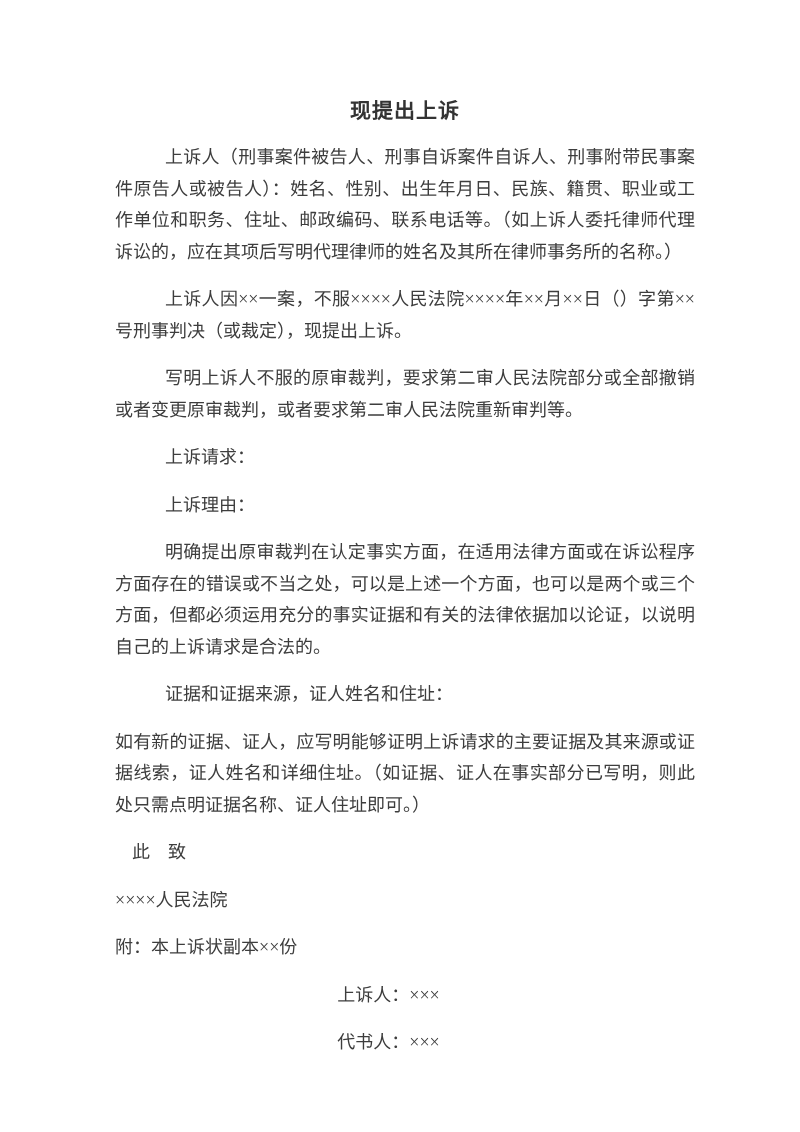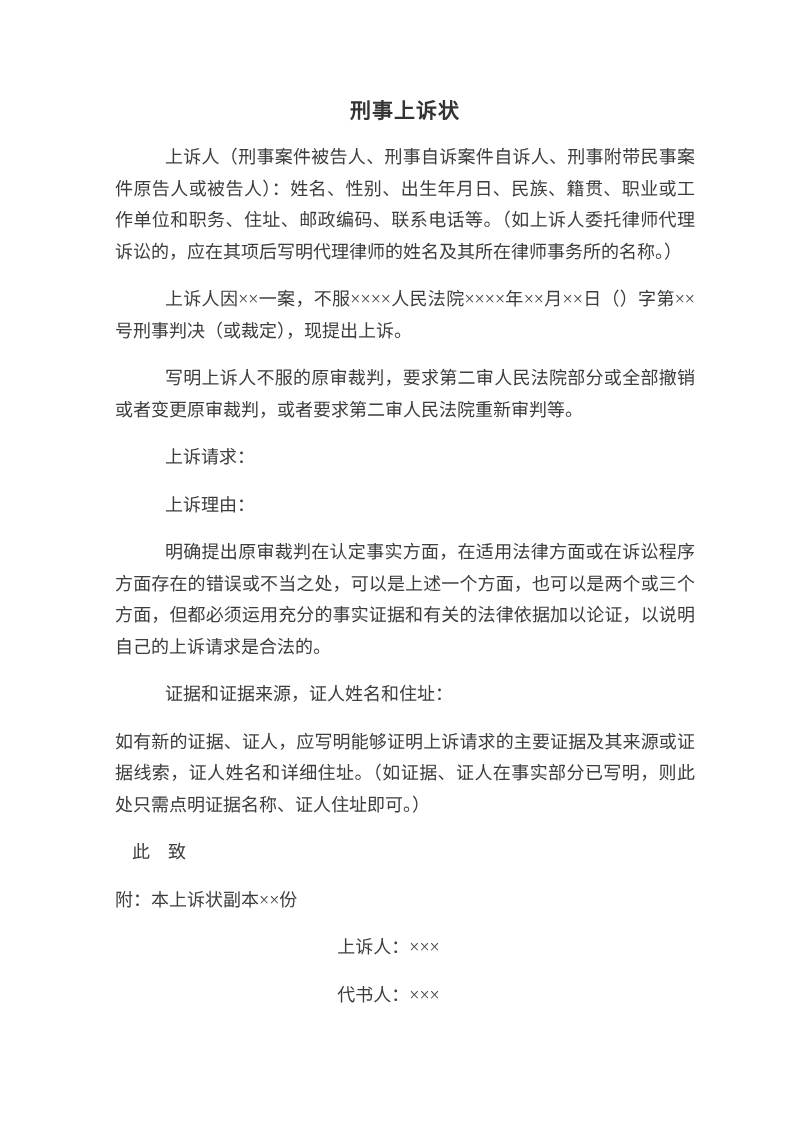--- a/index.html
+++ b/index.html
@@ -58,41 +58,42 @@
   .signature-line {
     text-align: center;
   }
 </style>
 </head>
 <body>
 
 <div class="page">
   <div class="doc-body">
 
-    <p class="doc-title">刑事上诉状</p>
+    <p class="doc-title">现提出上诉</p>
 
     <p class="para-indent">上诉人（刑事案件被告人、刑事自诉案件自诉人、刑事附带民事案件原告人或被告人）：姓名、性别、出生年月日、民族、籍贯、职业或工作单位和职务、住址、邮政编码、联系电话等。（如上诉人委托律师代理诉讼的，应在其项后写明代理律师的姓名及其所在律师事务所的名称。）</p>
 
 
     <p class="para-indent">上诉人因××一案，不服××××人民法院××××年××月××日（）字第××号刑事判决（或裁定），现提出上诉。</p>
 
     <p class="para-indent">写明上诉人不服的原审裁判，要求第二审人民法院部分或全部撤销或者变更原审裁判，或者要求第二审人民法院重新审判等。</p>
 
     <p class="para-indent">上诉请求：</p>
 
     <p class="para-indent">上诉理由：</p>
 
     <p class="para-indent">明确提出原审裁判在认定事实方面，在适用法律方面或在诉讼程序方面存在的错误或不当之处，可以是上述一个方面，也可以是两个或三个方面，但都必须运用充分的事实证据和有关的法律依据加以论证，以说明自己的上诉请求是合法的。</p>
 
     <p class="para-indent">证据和证据来源，证人姓名和住址：</p>
 
     <p class="para-noindent">如有新的证据、证人，应写明能够证明上诉请求的主要证据及其来源或证据线索，证人姓名和详细住址。（如证据、证人在事实部分已写明，则此处只需点明证据名称、证人住址即可。）</p>
 
     <p class="para-salute">此　致</p>
 
+    <p class="para-noindent">××××人民法院</p>
 
     <p class="para-noindent">附：本上诉状副本××份</p>
 
     <div class="signature-block">
       <p class="signature-line">上诉人：×××</p>
       <p class="signature-line">代书人：×××</p>
     </div>
 
   </div>
 </div>

